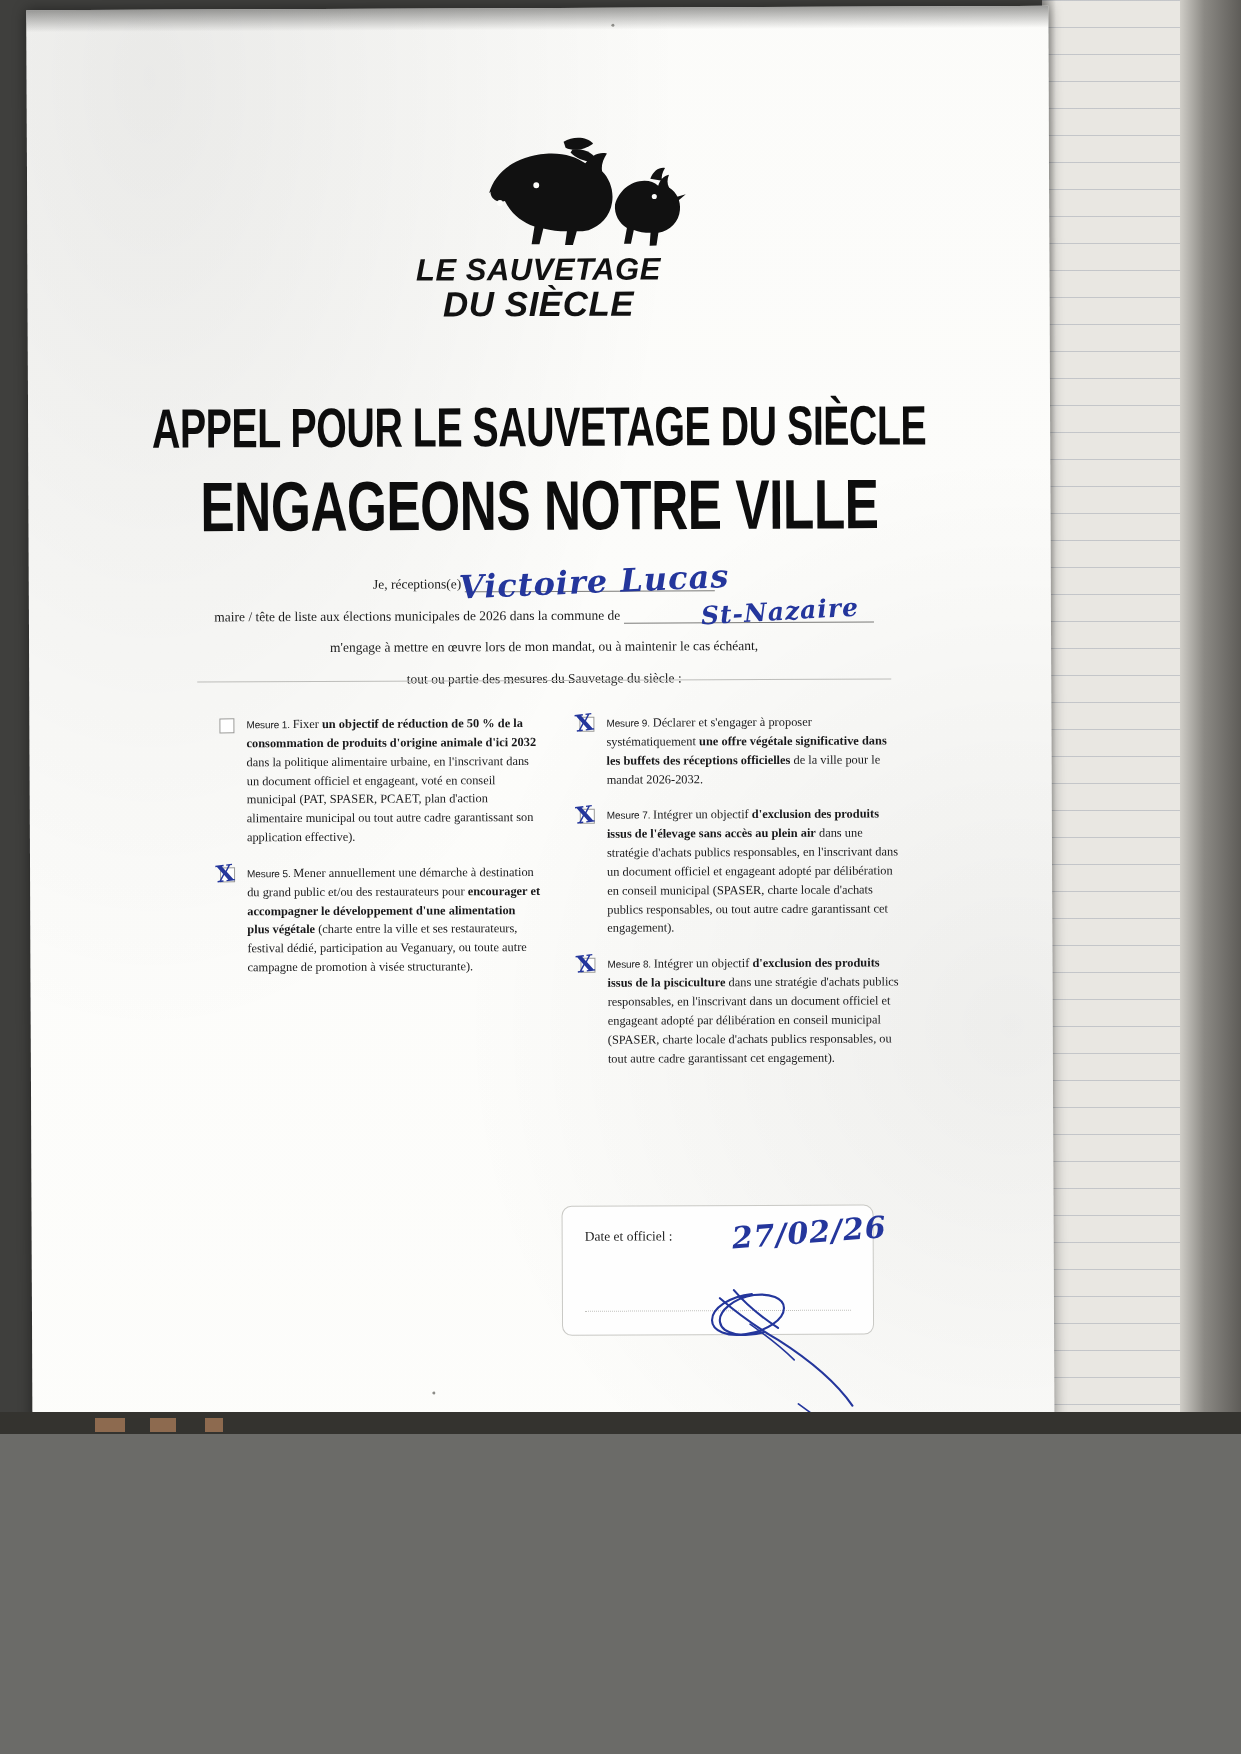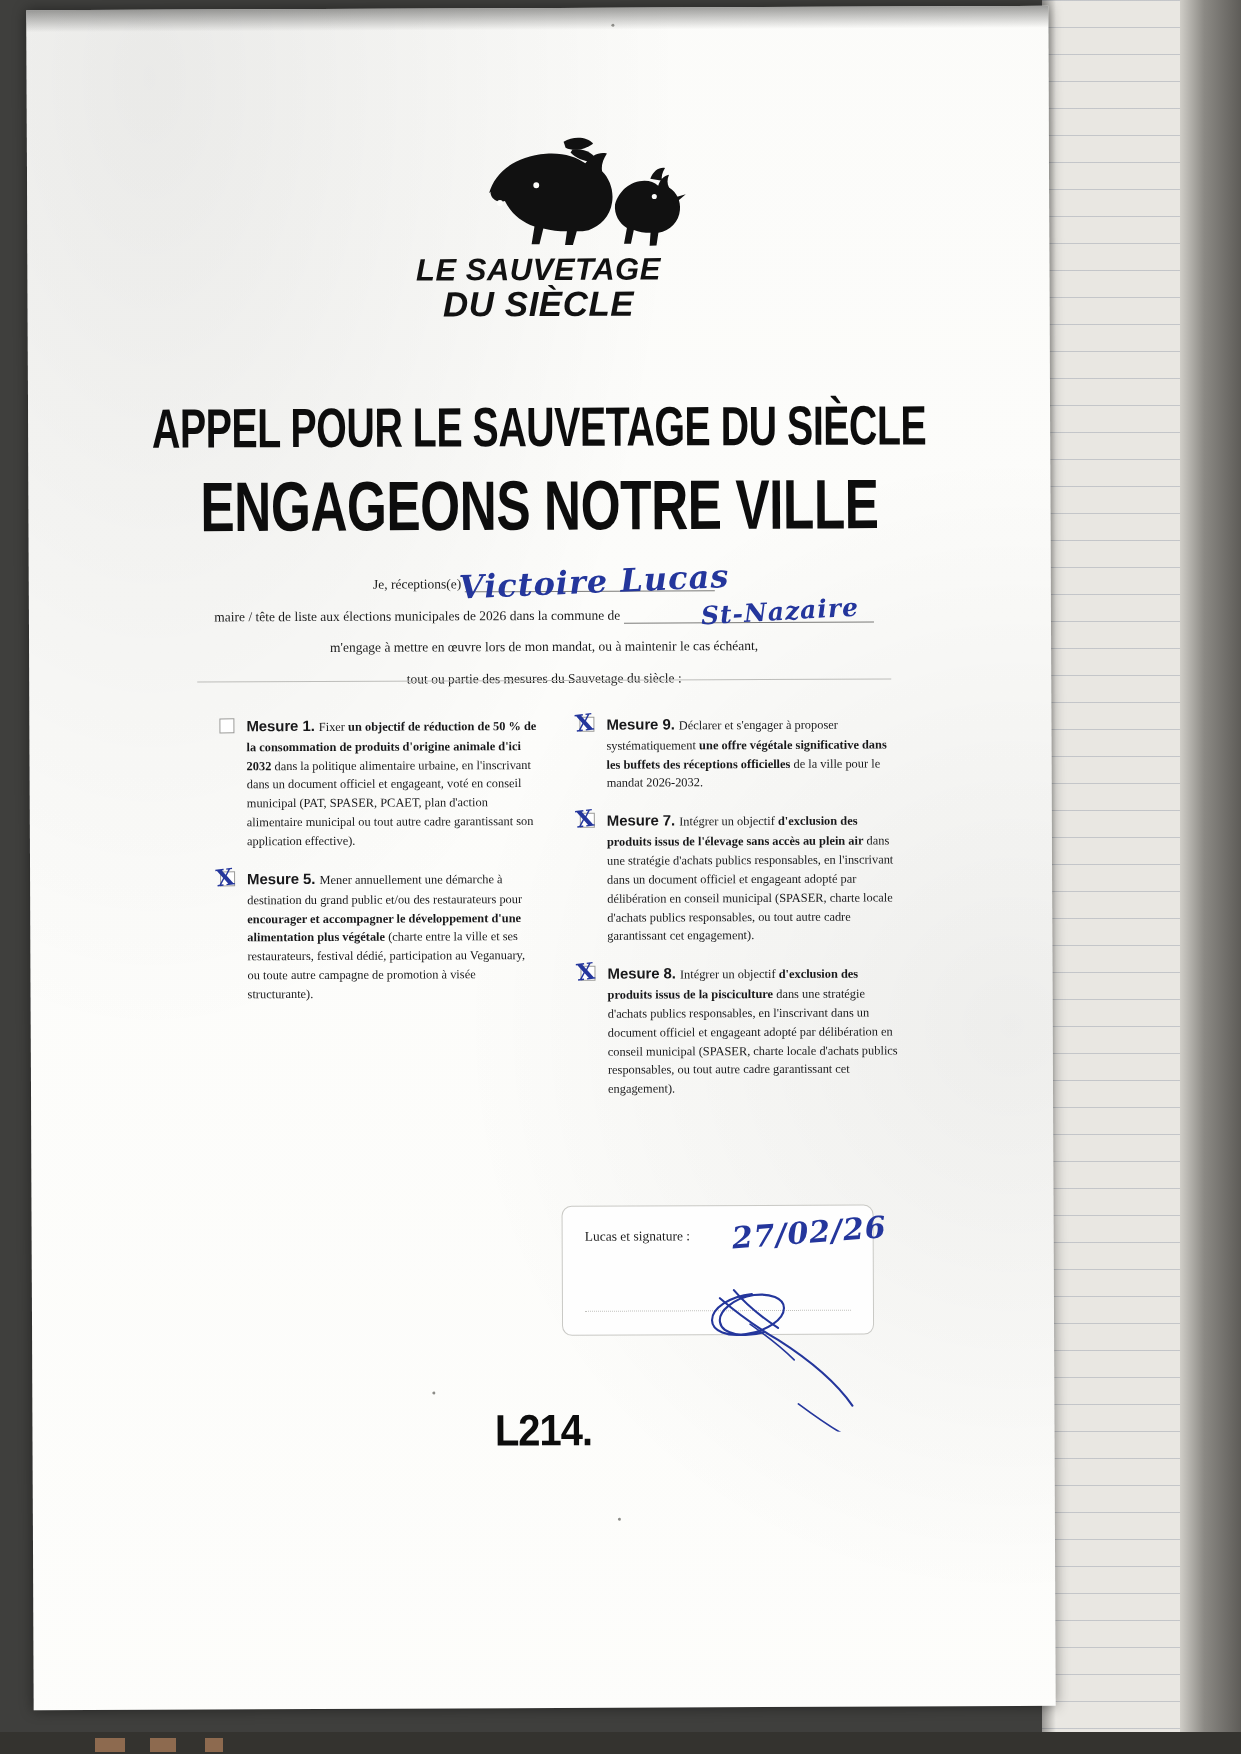--- a/index.html
+++ b/index.html
@@ -6,21 +6,21 @@
     margin: 0;
     padding: 0;
     background: #6b6b68;
   }
   body {
     font-family: "Liberation Serif", serif;
   }
   #page {
     position: relative;
     width: 1241px;
-    height: 1754px;
+    height: 1434px;
     overflow: hidden;
     background: #fef9c3;
   }
   
   .scan-bg {
     position: absolute;
     inset: 0;
     background: #3f3f3d;
   }
   
@@ -222,22 +222,22 @@
     transform: rotate(-7deg);
   }
   .m-text {
     font-size: 12.4px;
     line-height: 1.52;
     color: #18181a;
     text-align: left;
   }
   .m-label {
     font-family: "Liberation Sans", sans-serif;
-    font-size: 15px;
-    font-weight: bold;
+    font-size: 10px;
+    font-weight: normal;
     letter-spacing: -0.1px;
   }
   .m-text b { font-weight: bold; }
 
   
   .sig-box {
     position: absolute;
     top: 1198px;
     left: 530px;
     width: 310px;
@@ -395,21 +395,21 @@
               <div class="m-text"><span class="m-label">Mesure 7. </span><span>Intégrer un objectif <b>d'exclusion des produits issus de l'élevage sans accès au plein air</b> dans une stratégie d'achats publics responsables, en l'inscrivant dans un document officiel et engageant adopté par délibération en conseil municipal (SPASER, charte locale d'achats publics responsables, ou tout autre cadre garantissant cet engagement).</span></div>
             </div>
             <div class="measure">
               <div class="checkbox checked"></div>
               <div class="m-text"><span class="m-label">Mesure 8. </span><span>Intégrer un objectif <b>d'exclusion des produits issus de la pisciculture</b> dans une stratégie d'achats publics responsables, en l'inscrivant dans un document officiel et engageant adopté par délibération en conseil municipal (SPASER, charte locale d'achats publics responsables, ou tout autre cadre garantissant cet engagement).</span></div>
             </div>
           </div>
       </div>
 
       <div class="sig-box">
-        <div class="sig-label">Lucas et signature :</div>
+        <div class="sig-label">Date et officiel :</div>
         <div class="sig-dots"></div>
       </div>
       <div class="hand hand-date">27/02/26</div>
       <svg class="signature-svg" viewBox="0 0 330 200">
         <g fill="none" stroke="#24369c" stroke-width="2.1" stroke-linecap="round">
           <path d="M150 62 c-22 2 -40 14 -40 26 c0 11 16 17 34 14 c20 -3 38 -14 38 -26 c0 -10 -14 -15 -30 -13
                    c-20 3 -36 16 -34 27 c2 12 24 16 44 10"></path>
           <path d="M118 66 c16 14 38 30 58 42 c28 18 56 40 74 66"></path>
           <path d="M132 58 c10 12 26 26 44 38"></path>
           <path d="M148 92 c14 10 30 22 44 36" stroke-width="1.6"></path>

